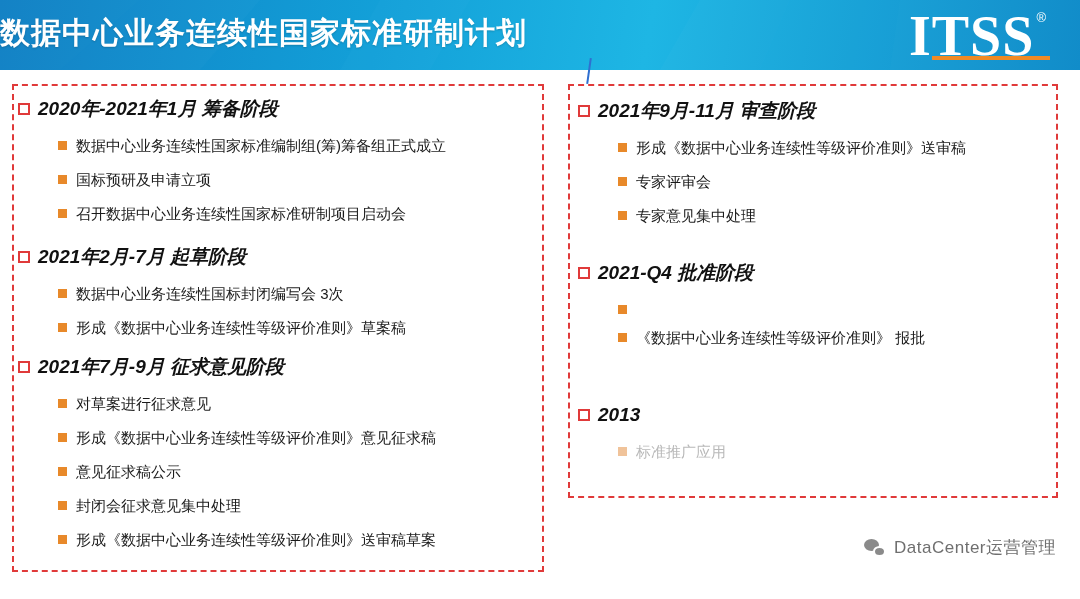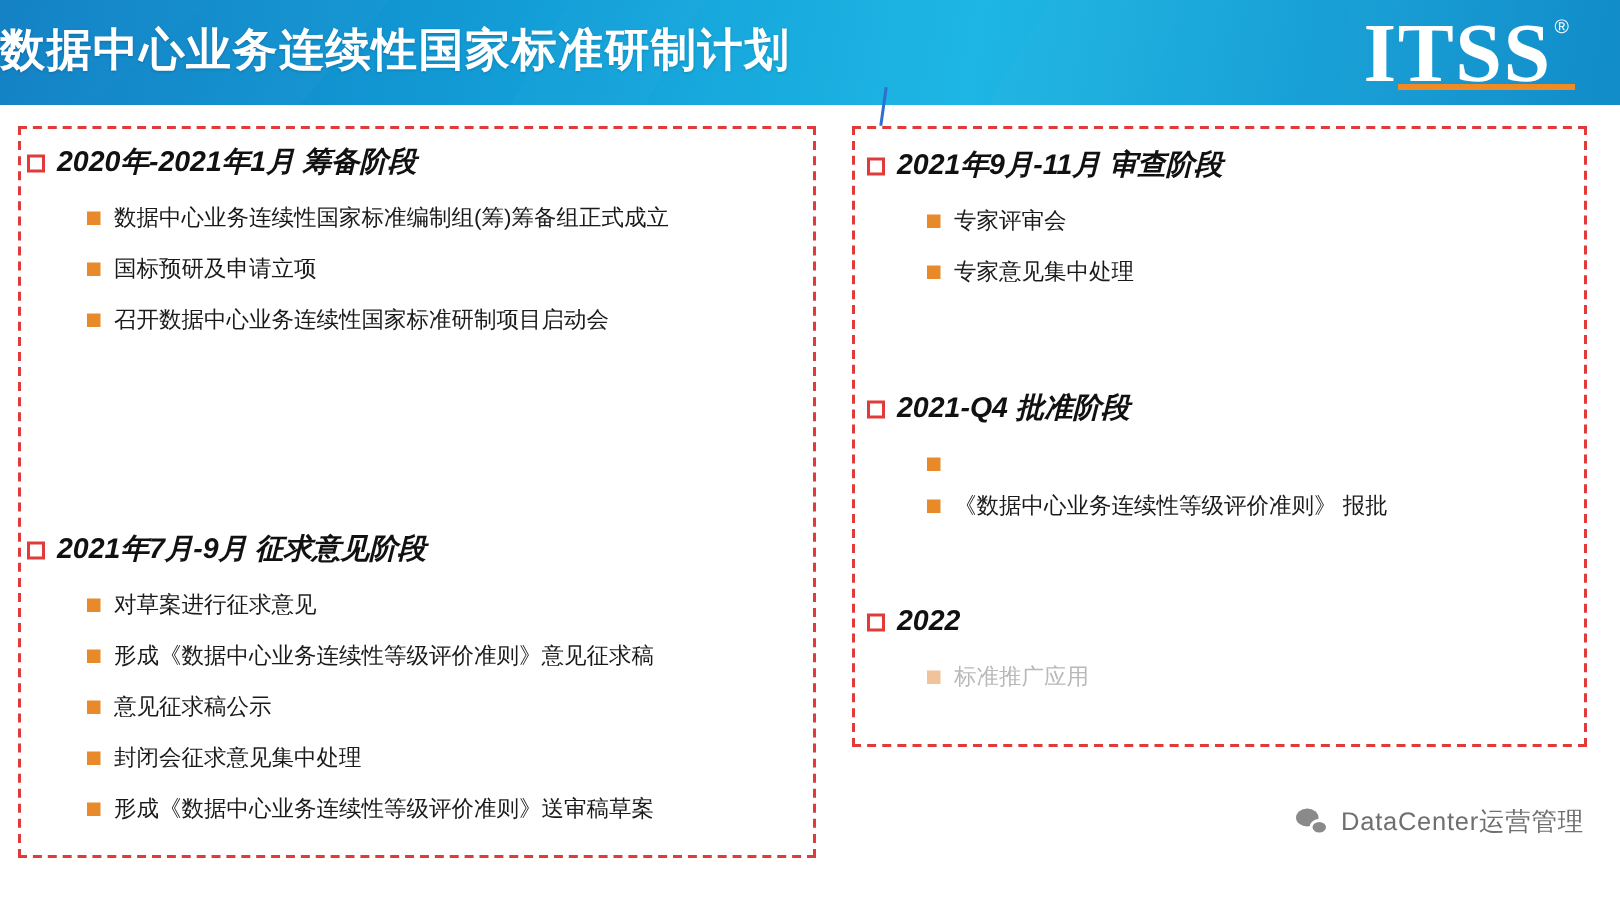--- a/index.html
+++ b/index.html
@@ -214,20 +214,36 @@
         <span class="sq-orange"></span>
         <span class="bullet-text">国标预研及申请立项</span>
       </div>
       <div class="bullet">
         <span class="sq-orange"></span>
         <span class="bullet-text">召开数据中心业务连续性国家标准研制项目启动会</span>
       </div>
     </div>
   </div>
 
+  <div class="group g2">
+    <div class="sect">
+      <span class="sq-red"></span>
+      <span class="sect-title">2021年2月-7月 起草阶段</span>
+    </div>
+    <div class="bullets">
+      <div class="bullet">
+        <span class="sq-orange"></span>
+        <span class="bullet-text">数据中心业务连续性国标封闭编写会 3次</span>
+      </div>
+      <div class="bullet">
+        <span class="sq-orange"></span>
+        <span class="bullet-text">形成《数据中心业务连续性等级评价准则》草案稿</span>
+      </div>
+    </div>
+  </div>
 
   <div class="group g3">
     <div class="sect">
       <span class="sq-red"></span>
       <span class="sect-title">2021年7月-9月 征求意见阶段</span>
     </div>
     <div class="bullets">
       <div class="bullet">
         <span class="sq-orange"></span>
         <span class="bullet-text">对草案进行征求意见</span>
@@ -254,20 +270,24 @@
   <div class="panel panel-right">
 
     <div class="group g4">
       <div class="sect">
         <span class="sq-red"></span>
         <span class="sect-title">2021年9月-11月 审查阶段</span>
       </div>
       <div class="bullets">
         <div class="bullet">
           <span class="sq-orange"></span>
+          <span class="bullet-text">形成《数据中心业务连续性等级评价准则》送审稿</span>
+        </div>
+        <div class="bullet">
+          <span class="sq-orange"></span>
           <span class="bullet-text">专家评审会</span>
         </div>
         <div class="bullet">
           <span class="sq-orange"></span>
           <span class="bullet-text">专家意见集中处理</span>
         </div>
       </div>
     </div>
 
     <div class="group g5">
@@ -282,21 +302,21 @@
         <div class="bullet">
           <span class="sq-orange"></span>
           <span class="bullet-text">《数据中心业务连续性等级评价准则》 报批</span>
         </div>
       </div>
     </div>
 
     <div class="group g6">
       <div class="sect">
         <span class="sq-red"></span>
-        <span class="sect-title">2022</span>
+        <span class="sect-title">2013</span>
       </div>
       <div class="bullets">
         <div class="bullet faded">
           <span class="sq-orange"></span>
           <span class="bullet-text">标准推广应用</span>
         </div>
       </div>
     </div>
 
   </div>

